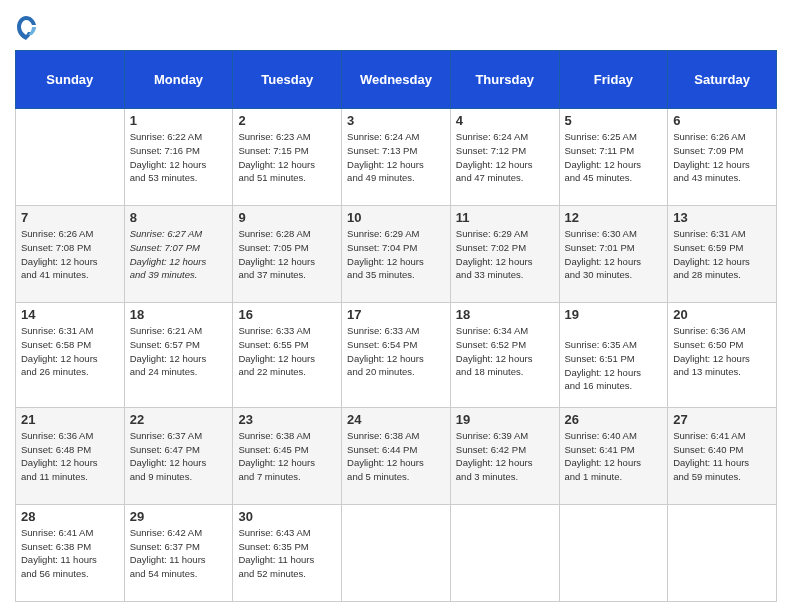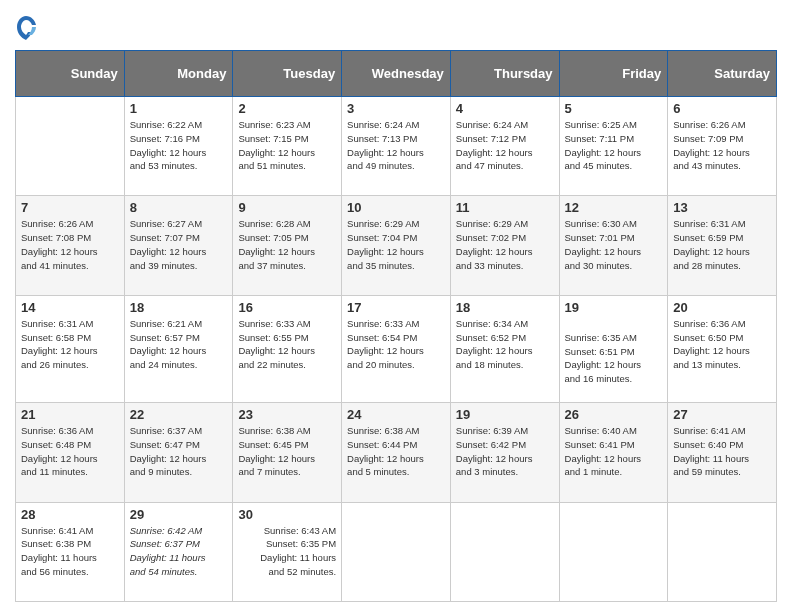--- a/index.html
+++ b/index.html
@@ -61,24 +61,24 @@
       font-size: 15px;
       color: #555;
     }
     .calendar {
       flex: 1;
       border-collapse: collapse;
       width: 100%;
       table-layout: fixed;
     }
     .calendar thead tr th {
-      background-color: #737373;
+      background-color: #1d4ed8;
       color: #fff;
-      text-align: right;
-      padding: 15px 6px;
+      text-align: center;
+      padding: 21px 6px;
       font-size: 13px;
       font-weight: bold;
       border: 1px solid #1a5da5;
     }
     .calendar tbody tr td {
       border: 1px solid #ccc;
       vertical-align: top;
       padding: 4px 5px;
       font-size: 10px;
       color: #333;
@@ -190,21 +190,21 @@
         <tr>
           <td>
             <span class="day-number">7</span>
             <div class="day-info" style="white-space: pre-line;">Sunrise: 6:26 AM
 Sunset: 7:08 PM
 Daylight: 12 hours
 and 41 minutes.</div>
           </td>
           <td>
             <span class="day-number">8</span>
-            <div class="day-info" style="white-space: pre-line;">Sunrise: 6:27 AM
+            <div class="day-info" style="white-space: pre-line; font-style: italic;">Sunrise: 6:27 AM
 Sunset: 7:07 PM
 Daylight: 12 hours
 and 39 minutes.</div>
           </td>
           <td>
             <span class="day-number">9</span>
             <div class="day-info" style="white-space: pre-line;">Sunrise: 6:28 AM
 Sunset: 7:05 PM
 Daylight: 12 hours
 and 37 minutes.</div>
@@ -343,28 +343,28 @@
         <tr>
           <td>
             <span class="day-number">28</span>
             <div class="day-info" style="white-space: pre-line;">Sunrise: 6:41 AM
 Sunset: 6:38 PM
 Daylight: 11 hours
 and 56 minutes.</div>
           </td>
           <td>
             <span class="day-number">29</span>
-            <div class="day-info" style="white-space: pre-line; font-style: italic;">Sunrise: 6:42 AM
+            <div class="day-info" style="white-space: pre-line;">Sunrise: 6:42 AM
 Sunset: 6:37 PM
 Daylight: 11 hours
 and 54 minutes.</div>
           </td>
           <td>
             <span class="day-number">30</span>
-            <div class="day-info" style="white-space: pre-line; text-align: right;">Sunrise: 6:43 AM
+            <div class="day-info" style="white-space: pre-line;">Sunrise: 6:43 AM
 Sunset: 6:35 PM
 Daylight: 11 hours
 and 52 minutes.</div>
           </td>
           <td class="empty-cell"></td>
           <td class="empty-cell"></td>
           <td class="empty-cell"></td>
           <td class="empty-cell"></td>
         </tr>
       </tbody>

